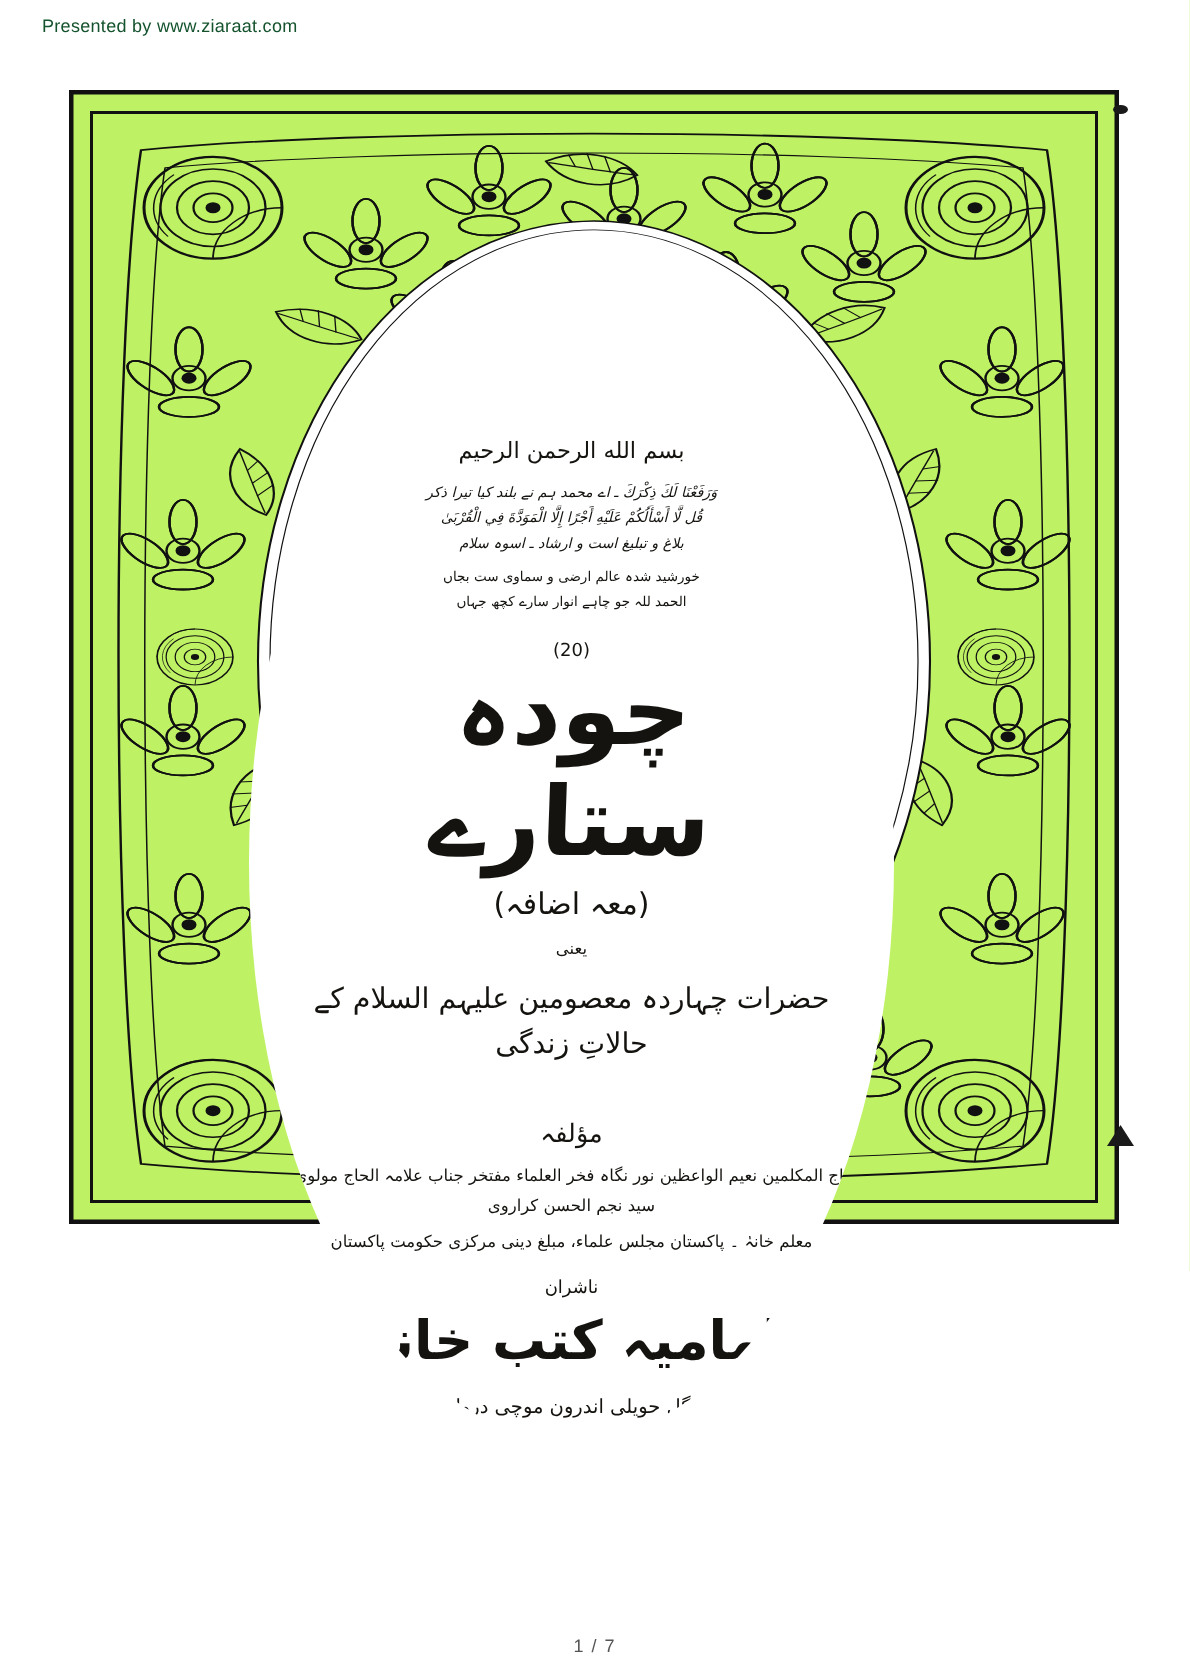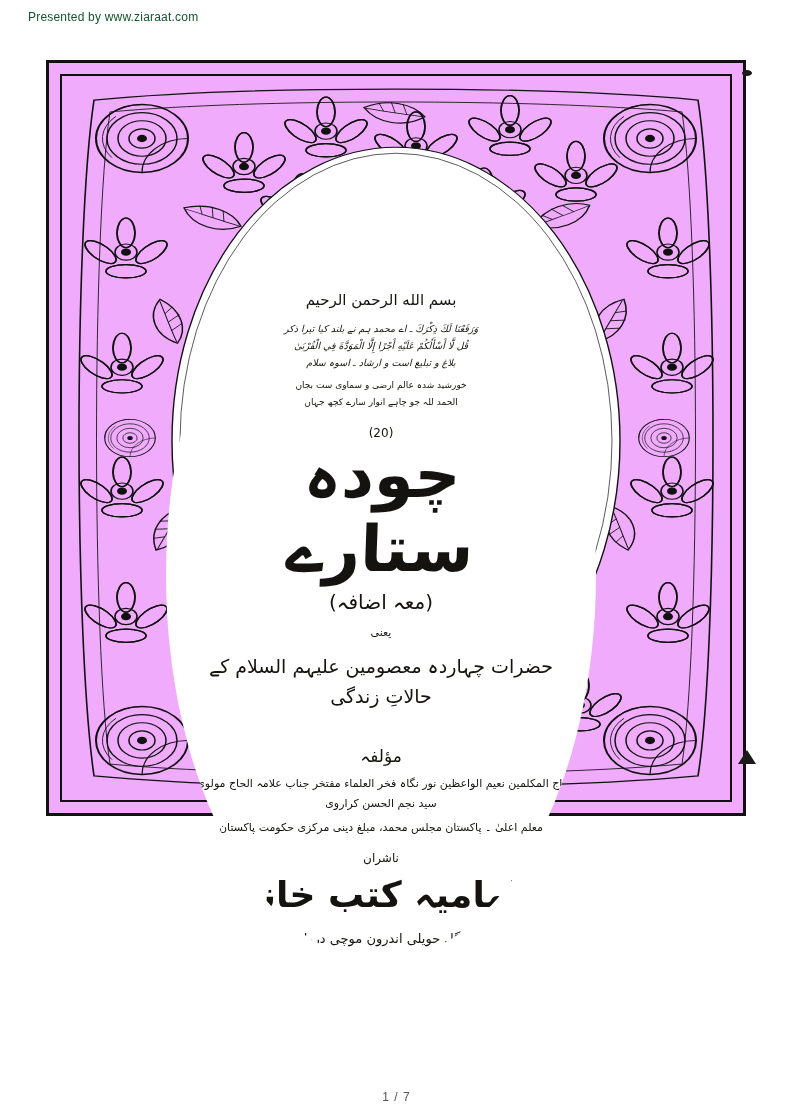--- a/index.html
+++ b/index.html
@@ -37,21 +37,21 @@
     margin-top: 32px;
   }
 
   
   .scan {
     position: absolute;
     left: 46px;
     top: 60px;
     width: 700px;
     height: 756px;
-    background: #f0abfc;
+    background: #bef264;
   }
 
   .frame-outer {
     position: absolute;
     inset: 0;
     border: 3px solid #111;
     box-sizing: border-box;
   }
   .frame-inner {
     position: absolute;
@@ -322,21 +322,21 @@
       </div>
 
       <div class="title-sup">(20)</div>
       <div class="main-title">چودہ ستارے</div>
       <div class="subtitle-paren">(معہ اضافہ)</div>
       <div class="tiny-word">یعنی</div>
       <div class="descriptor">حضرات چہاردہ معصومین علیہم السلام کے حالاتِ زندگی</div>
 
       <div class="author-label">مؤلفہ</div>
       <div class="author-line">تاج المکلمین نعیم الواعظین نور نگاہ فخر العلماء مفتخر جناب علامہ الحاج مولوی سید نجم الحسن کراروی</div>
-      <div class="author-role">معلم اعلیٰ ۔ پاکستان مجلس محمد، مبلغ دینی مرکزی حکومت پاکستان</div>
+      <div class="author-role">معلم خانہٰ ۔ پاکستان مجلس علماء، مبلغ دینی مرکزی حکومت پاکستان</div>
 
       <div class="publisher-label">ناشران</div>
       <div class="publisher-name">امامیہ کتب خانہ</div>
       <div class="publisher-address">منگل حویلی اندرون موچی دروازہ</div>
       <div class="city">لاہور</div>
     </div>
   </div>
 
   <div class="blot b1"></div>
   <div class="blot b2"></div>

